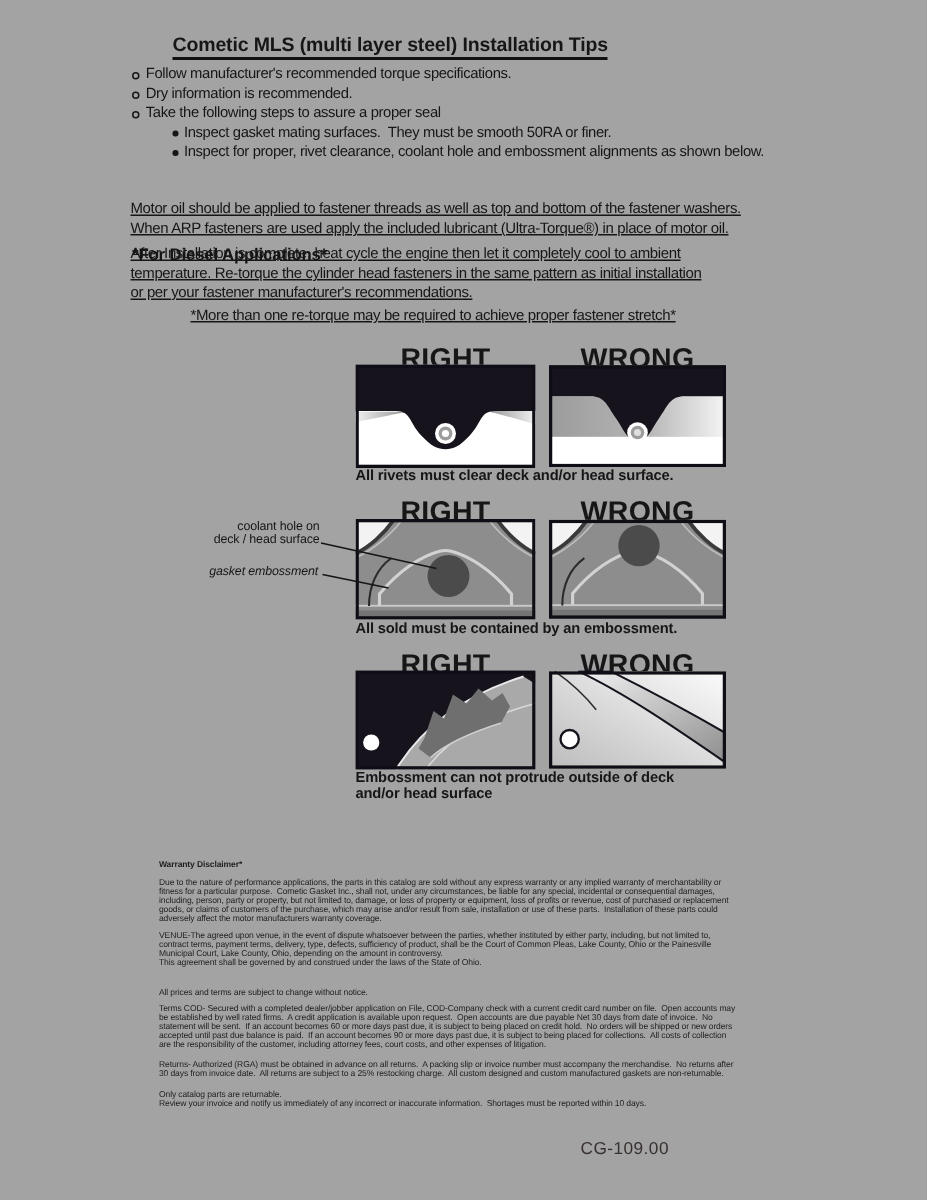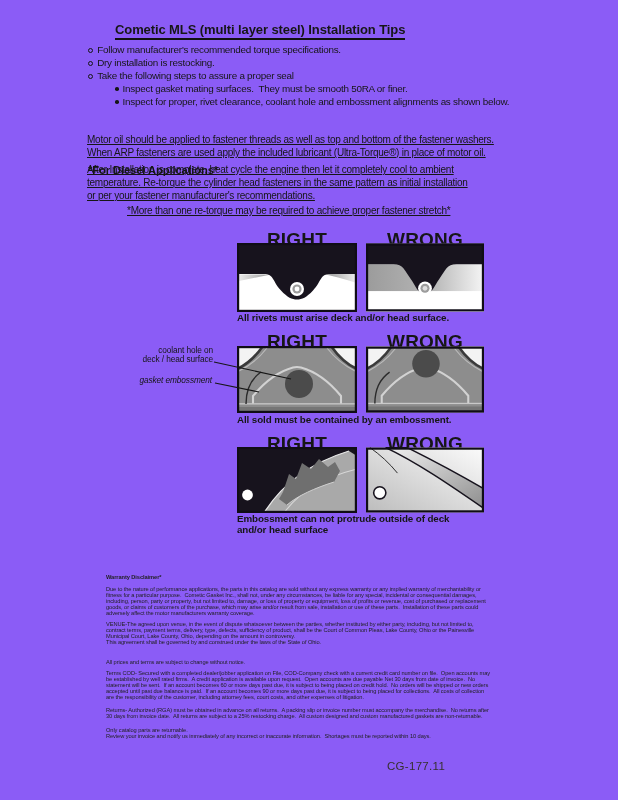--- a/index.html
+++ b/index.html
@@ -1,18 +1,18 @@
 <!DOCTYPE html>
 <html><head>
 <meta charset="utf-8">
 <style>
   html,body { margin:0; padding:0; background:#e8e8e8; }
   .page {
     position:relative; width:618px; height:800px; margin:0 auto;
-    background:#8b5cf6; overflow:hidden;
+    background:#a3a3a3; overflow:hidden;
     font-family:"Liberation Sans", sans-serif; color:#161616;
   }
   .abs { position:absolute; }
   .pre { white-space:pre; }
 
   .title {
     left:115px; top:22px; font-size:13px; font-weight:bold; letter-spacing:-0.1px;
     border-bottom:2px solid #111; padding-bottom:1px; display:inline-block;
   }
 
@@ -63,21 +63,21 @@
 
   <div class="abs title">Cometic MLS (multi layer steel) Installation Tips</div>
 
   <div class="abs bullets">
     <div class="b-row">
       <span class="b-dot"></span>
       <span class="pre">Follow manufacturer's recommended torque specifications.</span>
     </div>
     <div class="b-row">
       <span class="b-dot"></span>
-      <span class="pre">Dry installation is restocking.</span>
+      <span class="pre">Dry information is recommended.</span>
     </div>
     <div class="b-row">
       <span class="b-dot"></span>
       <span class="pre">Take the following steps to assure a proper seal</span>
     </div>
     <div class="b-row b-sub">
       <span class="b-fdot"></span>
       <span class="pre">Inspect gasket mating surfaces.  They must be smooth 50RA or finer.</span>
     </div>
     <div class="b-row b-sub">
@@ -133,21 +133,21 @@
       <rect x="0" y="21" width="120" height="27.5" fill="url(#w1g)"></rect>
       <rect x="0" y="48.5" width="120" height="20.5" fill="#ffffff"></rect>
       <path d="M0,0 H120 V21 H92 C82,21 81,27 74.5,36 C69,44 67.5,50.5 60,51 C52.5,50.5 51,44 45.5,36 C39,27 38,21 28,21 H0 Z" fill="#17131d"></path>
       <circle cx="60" cy="45.5" r="7" fill="#ffffff"></circle>
       <circle cx="60" cy="45.5" r="4.6" fill="#9c9c9c"></circle>
       <circle cx="60" cy="45.5" r="2.4" fill="#dedede"></circle>
       <rect x="1.1" y="1.1" width="117.8" height="66.8" fill="none" stroke="#100d16" stroke-width="2.2"></rect>
     </svg>
   </div>
 
-  <div class="abs cap pre" style="left:237px; top:313px;">All rivets must arise deck and/or head surface.</div>
+  <div class="abs cap pre" style="left:237px; top:313px;">All rivets must clear deck and/or head surface.</div>
 
   <div class="abs dg-h" style="left:237px; top:331px;">RIGHT</div>
   <div class="abs dg-h" style="left:365px; top:331px;">WRONG</div>
 
   <div class="abs callout pre" id="callout-coolant">coolant hole on
 deck / head surface</div>
   <div class="abs callout pre" id="callout-emboss">gasket embossment</div>
 
   <div class="abs panel" style="left:237px; top:346px;">
     <svg width="120" height="67" viewBox="0 0 120 67">
@@ -245,15 +245,15 @@
   <div class="abs legal pre" id="lg-p4">Terms COD- Secured with a completed dealer/jobber application on File, COD-Company check with a current credit card number on file.  Open accounts may
 be established by well rated firms.  A credit application is available upon request.  Open accounts are due payable Net 30 days from date of invoice.  No
 statement will be sent.  If an account becomes 60 or more days past due, it is subject to being placed on credit hold.  No orders will be shipped or new orders
 accepted until past due balance is paid.  If an account becomes 90 or more days past due, it is subject to being placed for collections.  All costs of collection
 are the responsibility of the customer, including attorney fees, court costs, and other expenses of litigation.</div>
   <div class="abs legal pre" id="lg-p5">Returns- Authorized (RGA) must be obtained in advance on all returns.  A packing slip or invoice number must accompany the merchandise.  No returns after
 30 days from invoice date.  All returns are subject to a 25% restocking charge.  All custom designed and custom manufactured gaskets are non-returnable.</div>
   <div class="abs legal pre" id="lg-p6">Only catalog parts are returnable.
 Review your invoice and notify us immediately of any incorrect or inaccurate information.  Shortages must be reported within 10 days.</div>
 
-  <div class="abs footer-code">CG-177.11</div>
+  <div class="abs footer-code">CG-109.00</div>
 
 </div>
 
 </body></html>

